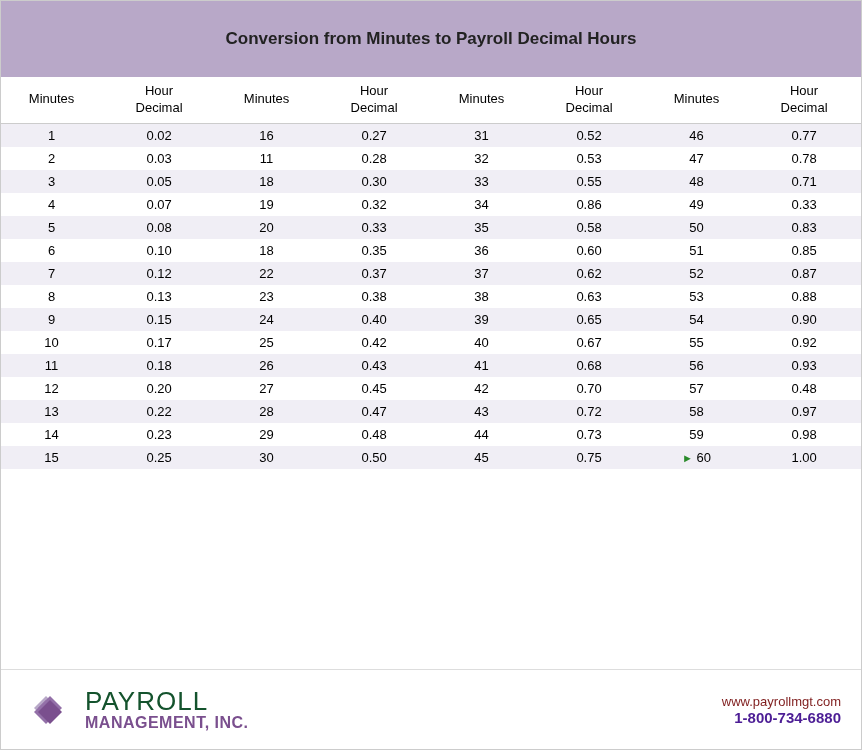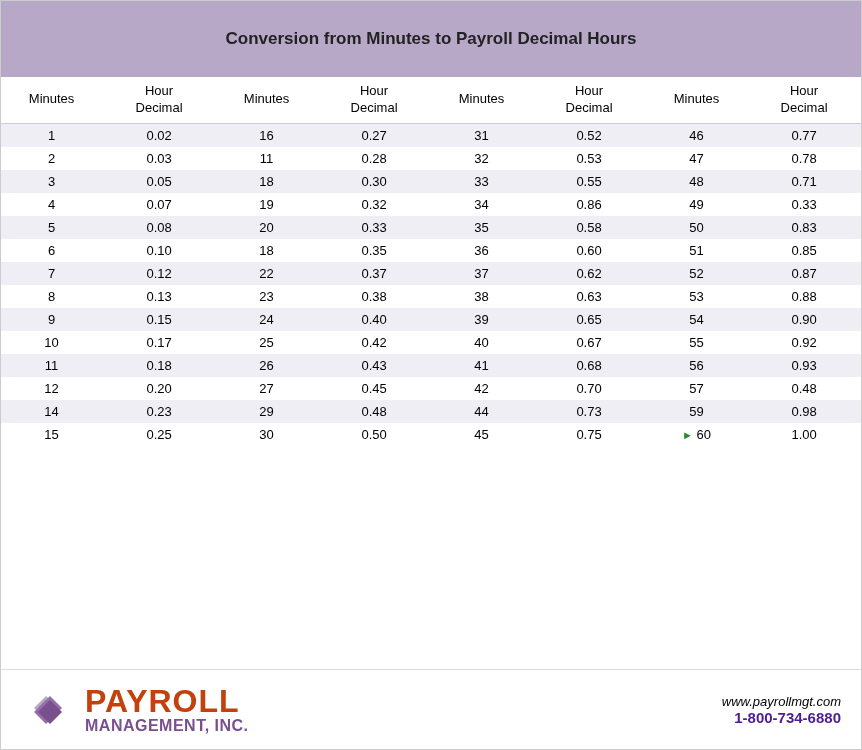--- a/index.html
+++ b/index.html
@@ -96,42 +96,41 @@
       position: relative;
       flex-shrink: 0;
     }
 
     .logo-text {
       display: flex;
       flex-direction: column;
     }
 
     .logo-payroll {
-      font-size: 32px;
-      font-weight: bold;
-      color: #c2410c;
+      font-size: 26px;
+      font-weight: normal;
+      color: #14532d;
       letter-spacing: 1px;
       line-height: 1;
     }
 
     .logo-management {
       font-size: 16px;
       color: #7a4f8e;
       font-weight: bold;
       letter-spacing: 0.5px;
     }
 
     .contact-info {
       text-align: right;
     }
 
     .contact-website {
       font-size: 13px;
-      color: #000000;
-      font-style: italic;
+      color: #7f1d1d;
     }
 
     .contact-phone {
       font-size: 15px;
       font-weight: bold;
       color: #4c1d95;
     }
   </style>
 </head>
 <body>
@@ -268,20 +267,30 @@
             <td class="col-minutes">12</td>
             <td class="col-decimal">0.20</td>
             <td class="col-minutes">27</td>
             <td class="col-decimal">0.45</td>
             <td class="col-minutes">42</td>
             <td class="col-decimal">0.70</td>
             <td class="col-minutes">57</td>
             <td class="col-decimal">0.48</td>
           </tr>
           <tr>
+            <td class="col-minutes">13</td>
+            <td class="col-decimal">0.22</td>
+            <td class="col-minutes">28</td>
+            <td class="col-decimal">0.47</td>
+            <td class="col-minutes">43</td>
+            <td class="col-decimal">0.72</td>
+            <td class="col-minutes">58</td>
+            <td class="col-decimal">0.97</td>
+          </tr>
+          <tr>
             <td class="col-minutes">14</td>
             <td class="col-decimal">0.23</td>
             <td class="col-minutes">29</td>
             <td class="col-decimal">0.48</td>
             <td class="col-minutes">44</td>
             <td class="col-decimal">0.73</td>
             <td class="col-minutes">59</td>
             <td class="col-decimal">0.98</td>
           </tr>
           <tr>

